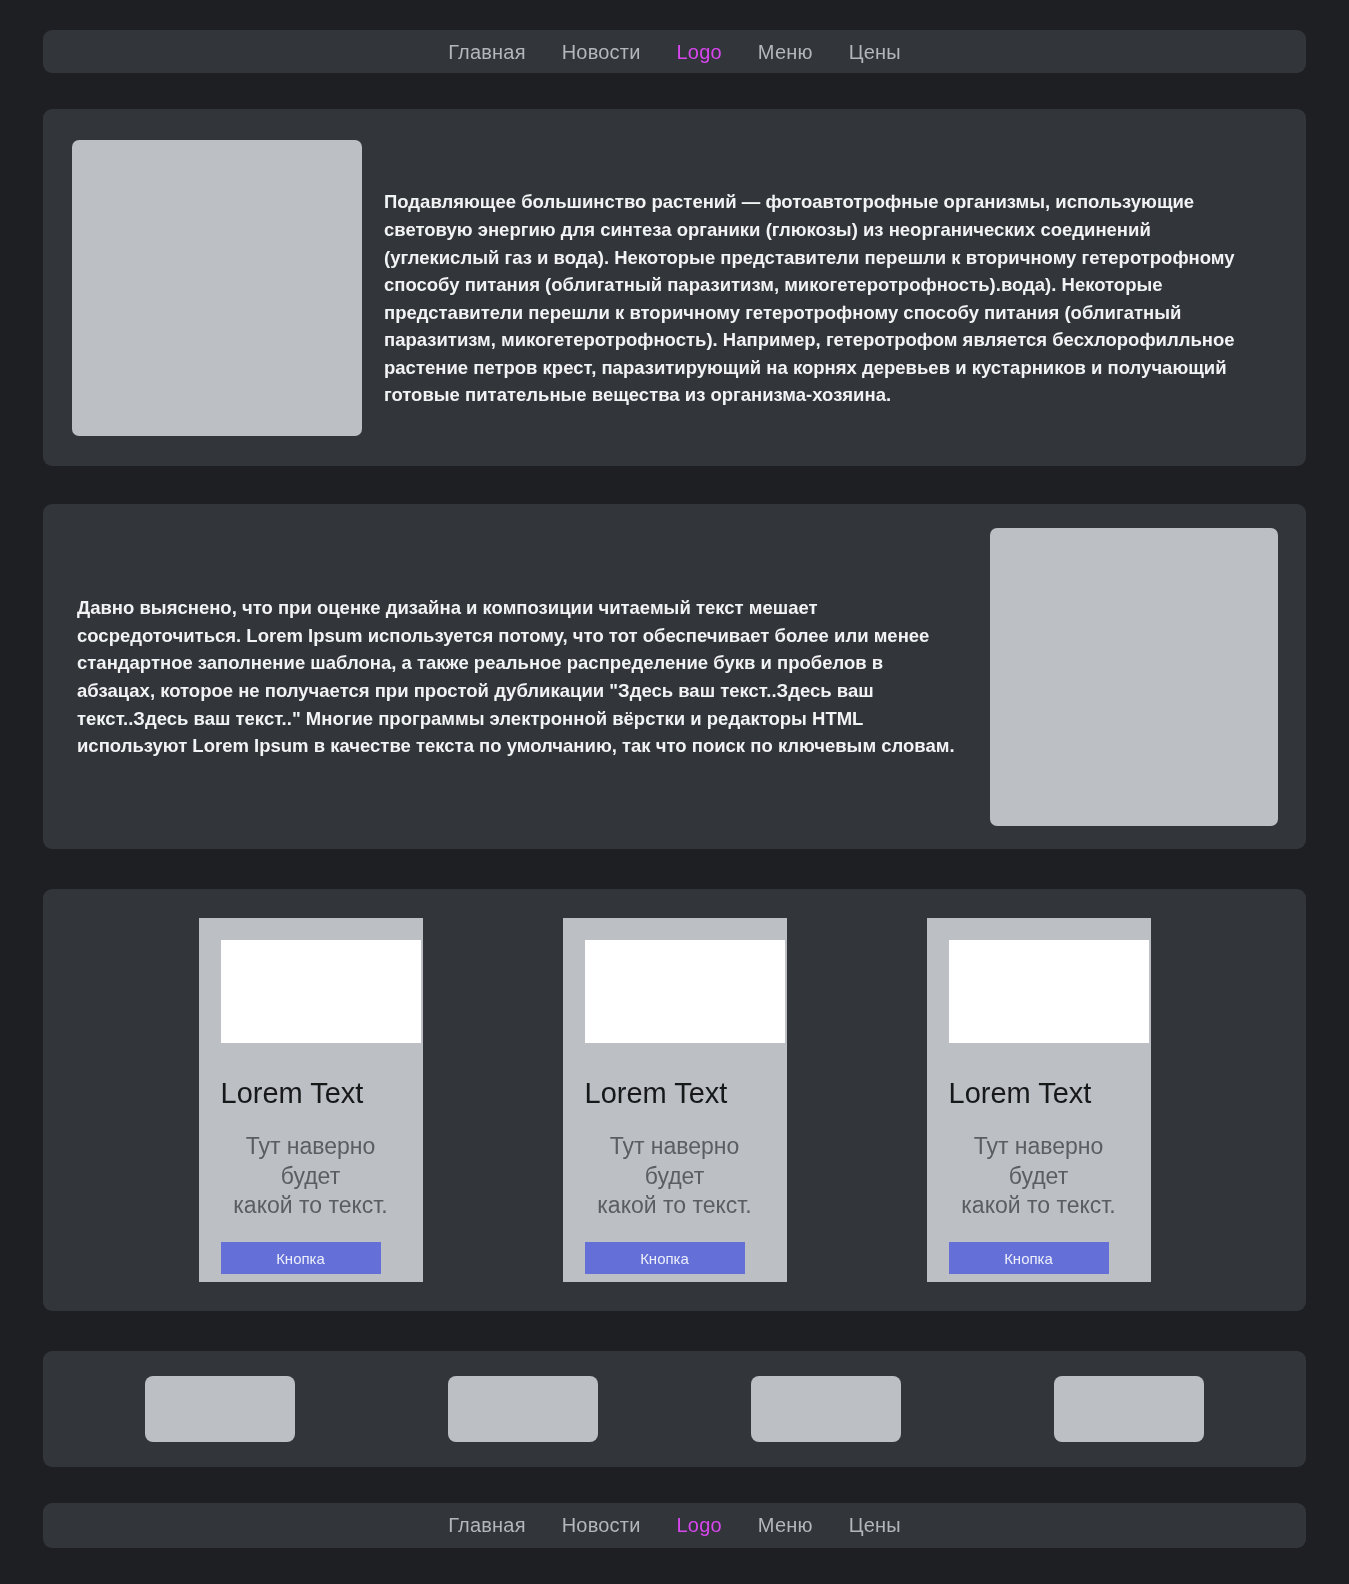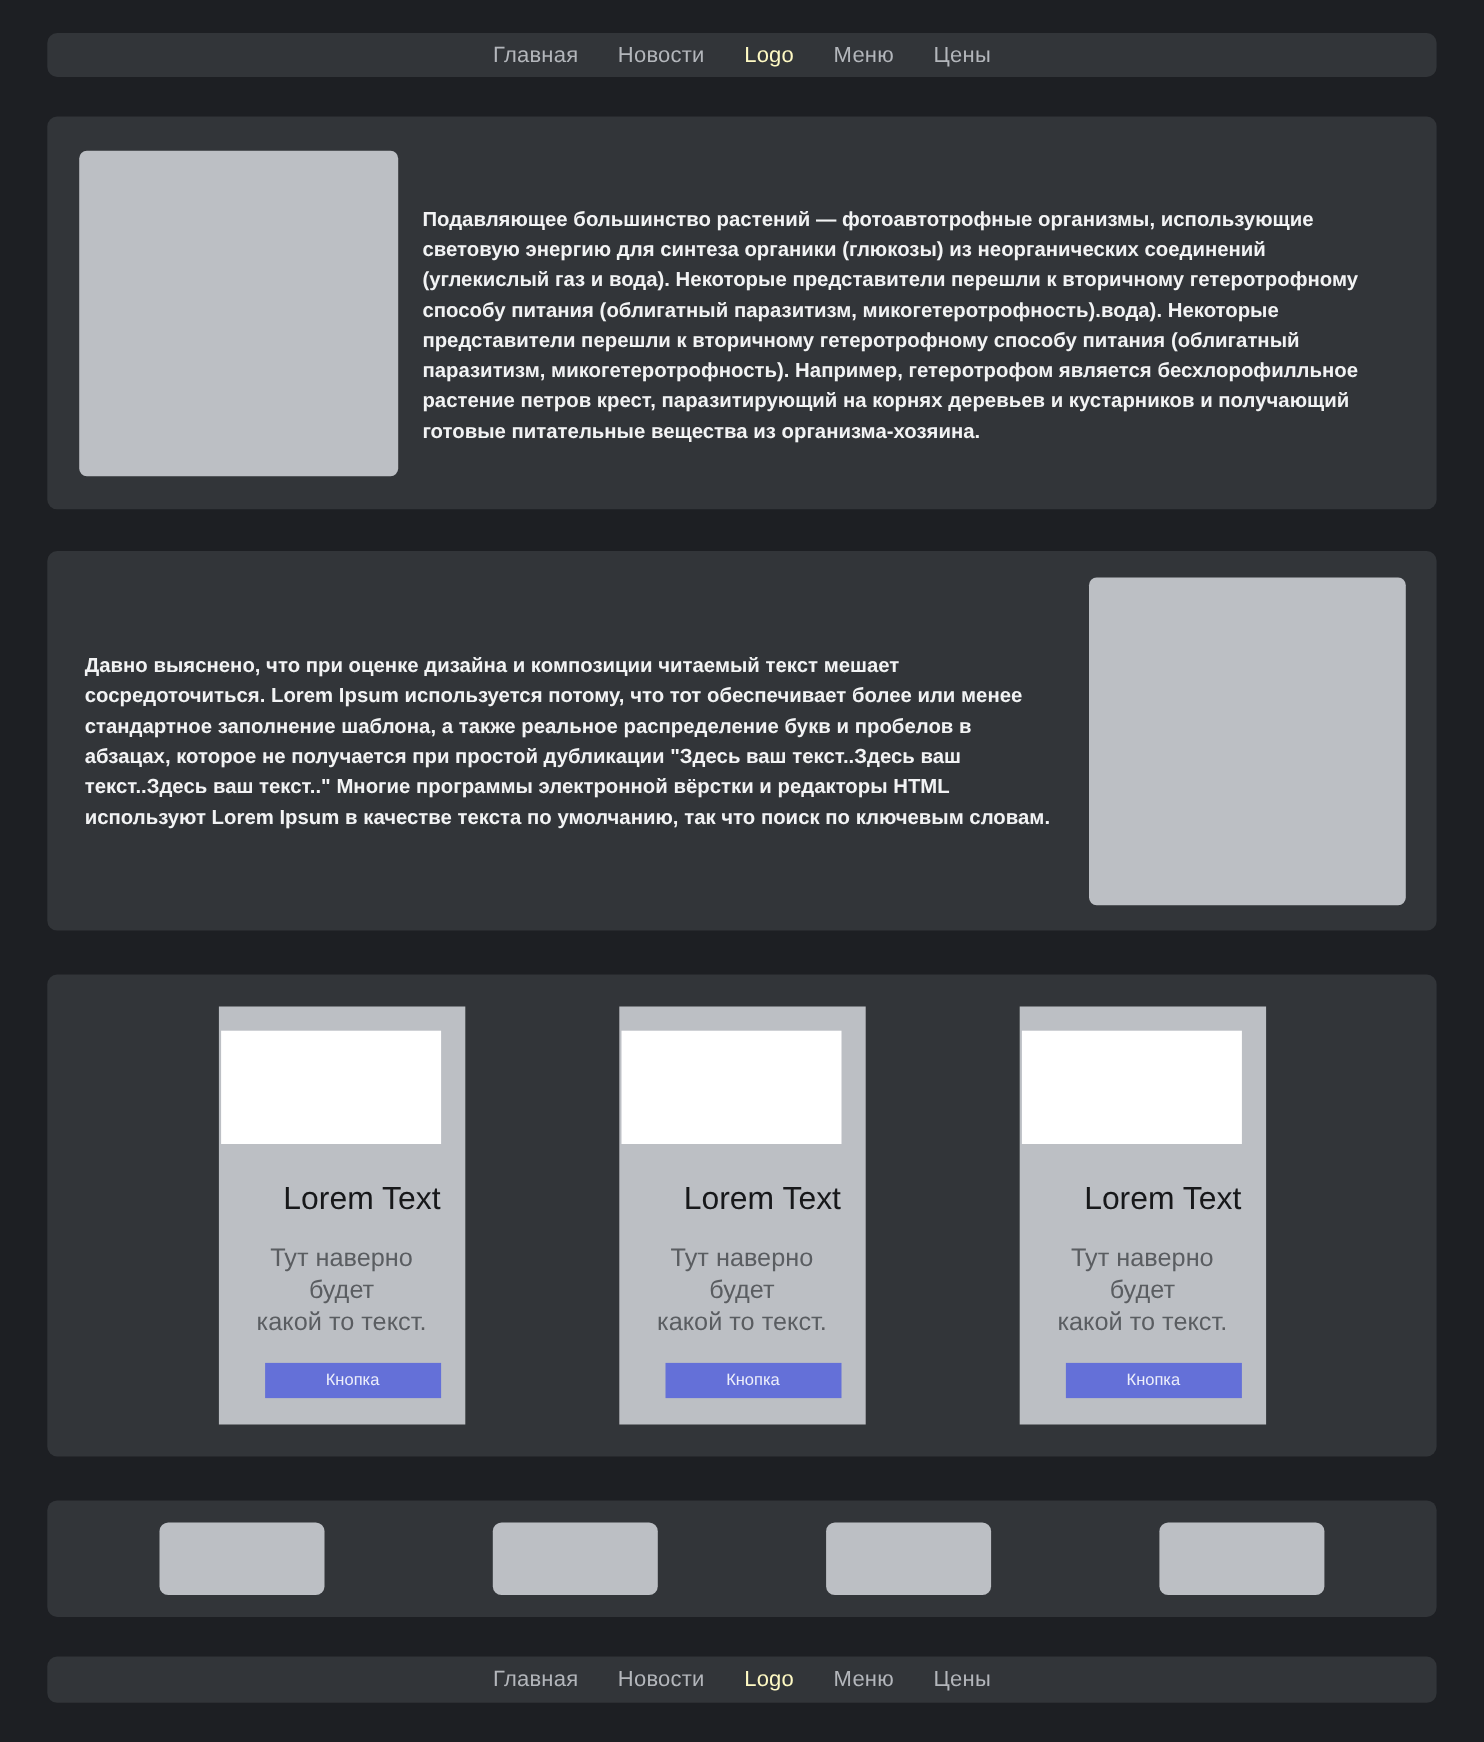--- a/index.html
+++ b/index.html
@@ -46,21 +46,21 @@
   .nav-link {
     color: #b3b6bb;
     font-size: 20px;
     line-height: 1;
     letter-spacing: 0.2px;
     text-decoration: none;
     cursor: pointer;
     white-space: nowrap;
   }
   .nav-link.logo {
-    color: #fef9c3;
+    color: #d946ef;
   }
 
   
   .section-media {
     display: flex;
     align-items: flex-start;
     padding: 31px 29px 30px 29px;
     margin-bottom: 38px;
   }
   .ph-square {
@@ -100,24 +100,24 @@
   .section-cards {
     display: flex;
     justify-content: center;
     gap: 140px;
     padding: 29px 0 29px 0;
     margin-bottom: 40px;
   }
   .card {
     background: #bcbfc4;
     width: 224px;
-    padding: 22px 22px 24px 22px;
+    padding: 22px 22px 8px 22px;
     display: flex;
     flex-direction: column;
-    align-items: flex-end;
+    align-items: flex-start;
   }
   .card-img {
     background: #ffffff;
     width: 200px;
     height: 103px;
   }
   .card-title {
     color: #17181a;
     font-size: 29px;
     font-weight: 400;

